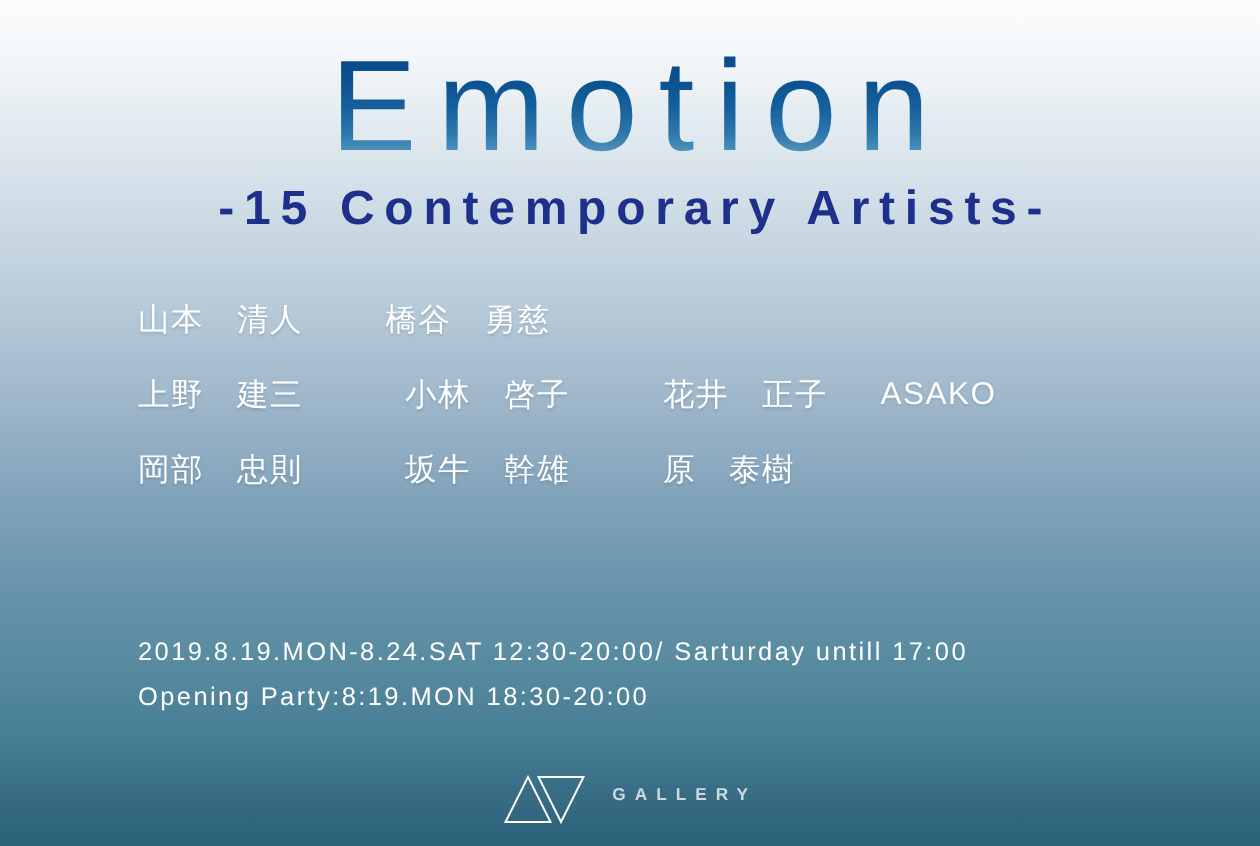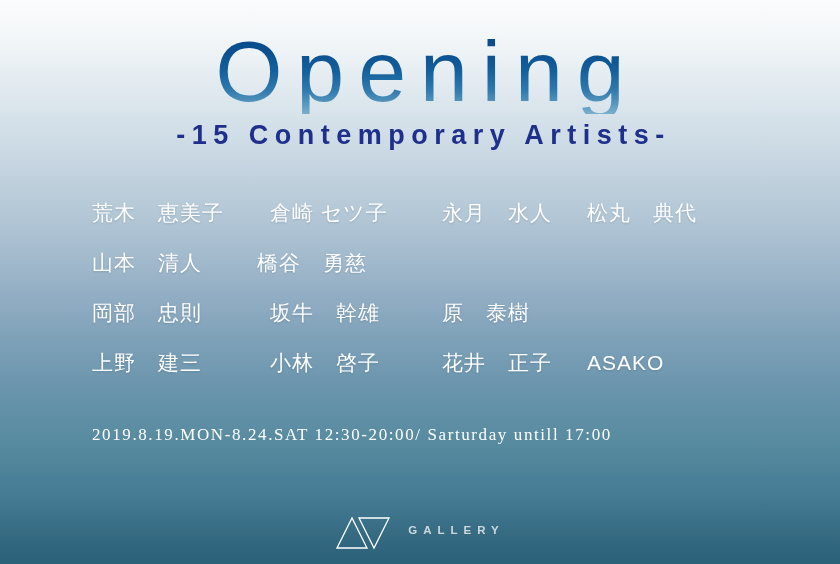--- a/index.html
+++ b/index.html
@@ -56,21 +56,21 @@
       #5e9bc0 90%,
       #7caecb 100%
     );
     -webkit-background-clip: text;
     background-clip: text;
     color: transparent;
     -webkit-text-fill-color: transparent;
   }
   .title-sub {
     margin-top: 6px;
-    font-size: 27px;
+    font-size: 32px;
     font-weight: bold;
     letter-spacing: 6.5px;
     color: #1e2f8c;
     padding-left: 7px;
   }
 
   
   .artists {
     position: absolute;
     left: 92px;
@@ -101,21 +101,20 @@
     left: 92px;
     top: 420px;
     width: 700px;
   }
   .schedule-line {
     color: #ffffff;
     font-size: 17px;
     letter-spacing: 1.6px;
     line-height: 30px;
     white-space: pre;
-    font-family: Liberation Serif, serif;
   }
 
   
   .logo {
     position: absolute;
     left: 0;
     bottom: 14px;
     width: 840px;
     display: flex;
     align-items: center;
@@ -156,51 +155,46 @@
     margin-left: 2px;
     margin-bottom: 2px;
   }
 </style>
 </head>
 <body>
 
 <div id="poster">
 
   <div class="title-block">
-    <div class="title-main">Opening</div>
+    <div class="title-main">Emotion</div>
     <div class="title-sub">-15 Contemporary Artists-</div>
   </div>
 
   <div class="artists">
-    <div class="artist-row">
-      <div class="artist-cell col-0">荒木　恵美子</div>
-      <div class="artist-cell col-1">倉崎 セツ子</div>
-      <div class="artist-cell col-2">永月　水人</div>
-      <div class="artist-cell col-3">松丸　典代</div>
-    </div>
     <div class="artist-row">
       <div class="artist-cell col-3">山本　清人</div>
       <div class="artist-cell col-2">橋谷　勇慈</div>
+    </div>
+    <div class="artist-row">
+      <div class="artist-cell col-0">上野　建三</div>
+      <div class="artist-cell col-1">小林　啓子</div>
+      <div class="artist-cell col-2">花井　正子</div>
+      <div class="artist-cell col-3">ASAKO</div>
     </div>
     <div class="artist-row">
       <div class="artist-cell col-0">岡部　忠則</div>
       <div class="artist-cell col-1">坂牛　幹雄</div>
       <div class="artist-cell col-2">原　泰樹</div>
       <div class="artist-cell col-3 empty"></div>
     </div>
-    <div class="artist-row">
-      <div class="artist-cell col-0">上野　建三</div>
-      <div class="artist-cell col-1">小林　啓子</div>
-      <div class="artist-cell col-2">花井　正子</div>
-      <div class="artist-cell col-3">ASAKO</div>
-    </div>
   </div>
 
   <div class="schedule">
     <div class="schedule-line">2019.8.19.MON-8.24.SAT 12:30-20:00/ Sarturday untill 17:00</div>
+    <div class="schedule-line">Opening Party:8:19.MON 18:30-20:00</div>
   </div>
 
   <div class="logo">
     <span class="logo-mark">
       <svg viewBox="0 0 56 34" width="56" height="34" aria-hidden="true">
         <polygon points="2,32 17,2 32,32" fill="none" stroke="#ffffff" stroke-width="1.3"></polygon>
         <polygon points="24,2 54,2 39,32" fill="none" stroke="#ffffff" stroke-width="1.3"></polygon>
       </svg>
     </span>
     <span class="logo-text">

